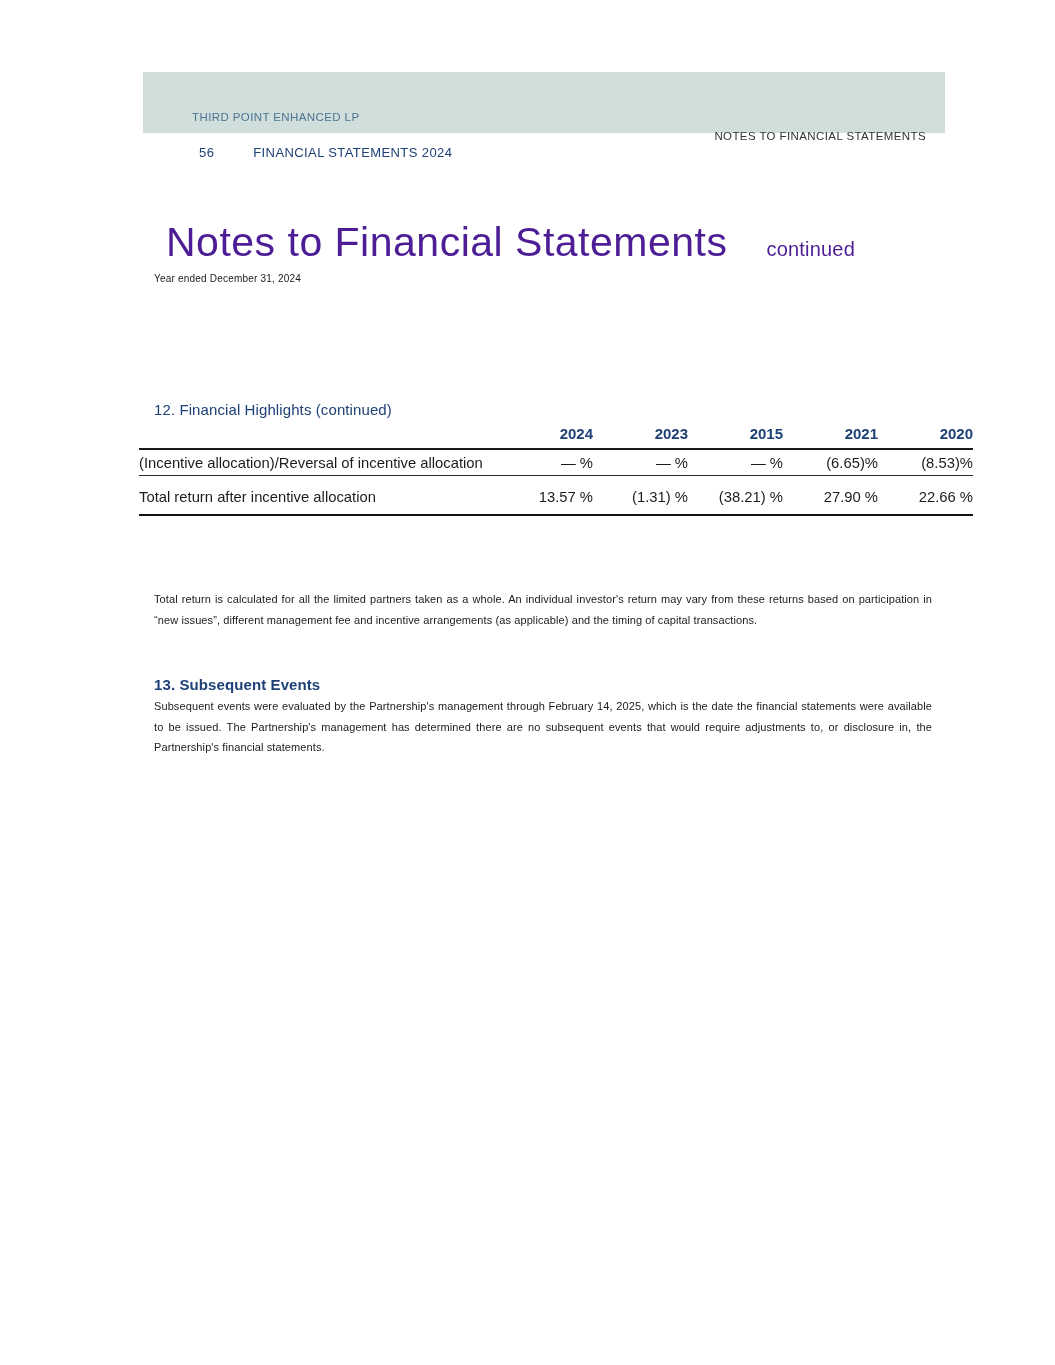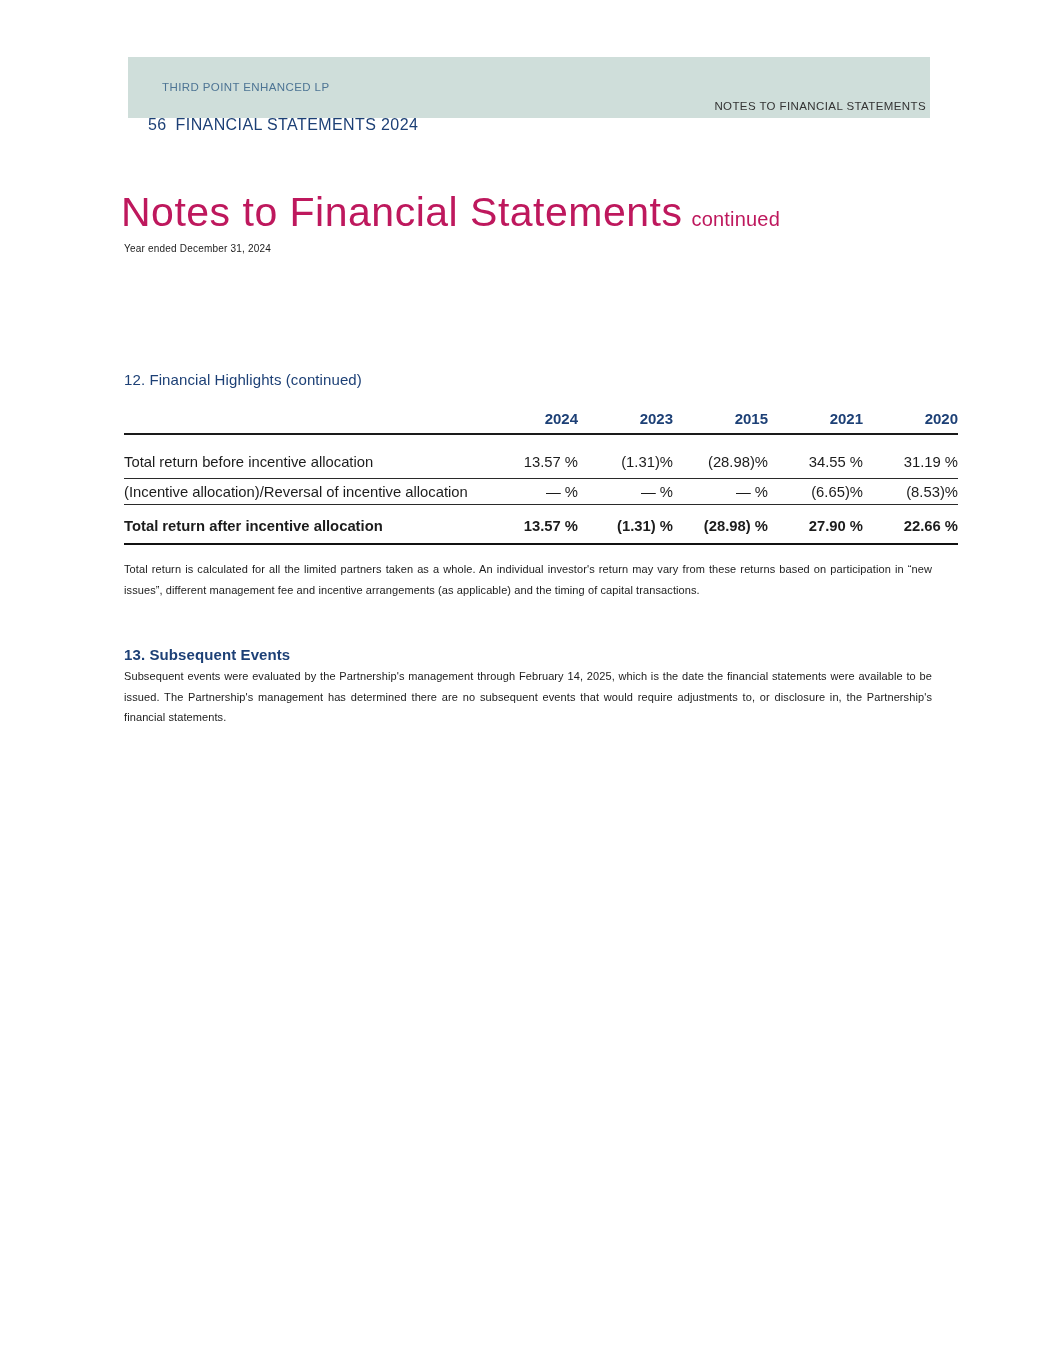--- a/index.html
+++ b/index.html
@@ -1,49 +1,49 @@
 <!DOCTYPE html>
 <html><head>
 <meta charset="utf-8">
 <style>
-  * { margin:0; padding:0; box-sizing:border-box; }
+  * { margin:0; padding:15px; box-sizing:border-box; }
   html,body { background:#ffffff; }
   body {
     width:1055px; height:1365px; position:relative;
     font-family:"Liberation Sans", sans-serif;
     color:#1c1c1c;
   }
 
   
   .band {
     position:absolute; left:128px; top:57px;
     width:802px; height:61px;
     background:#cfdeda;
   }
   .band-company {
     position:absolute; left:34px; top:24px;
     font-size:11.5px; letter-spacing:0.4px;
     color:#4d7494; white-space:nowrap;
   }
   .band-line2 {
-    position:absolute; left:20px; top:43px;
-    font-size:16px; letter-spacing:0.4px;
-    color:#1d4076; white-space:nowrap;margin-top:16px;
+    position:absolute; left:26px; top:43px;
+    font-size:13px; letter-spacing:0.4px;
+    color:#1d4076; white-space:nowrap;
   }
   .band-line2 .pagenum { display:inline-block; margin-right:9px; }
   .band-right {
     position:absolute; right:4px; top:43px;
     font-size:11.5px; letter-spacing:0.4px;
     color:#333333; white-space:nowrap;
   }
 
   
   .page-title {
     position:absolute; left:121px; top:189px;
-    font-size:41px; font-weight:normal; color:#be185d;
+    font-size:41px; font-weight:normal; color:#4c1d95;
     letter-spacing:0.5px; white-space:nowrap;
   }
   .page-title .suffix { font-size:20px; letter-spacing:0.2px; margin-left:9px; }
   .page-subtitle {
     position:absolute; left:124px; top:243px;
     font-size:10px; color:#1b1b1b; letter-spacing:0.2px;
   }
 
   
   .sec12-heading {
@@ -65,21 +65,21 @@
     padding:2px 0 6px 0;
     border-bottom:2px solid #1a1a1a;
   }
   table.fin th.label-th { text-align:left; }
   table.fin td { text-align:right; vertical-align:bottom; white-space:nowrap; }
   table.fin td.label { text-align:left; white-space:normal; }
   table.fin tr.r1 td { padding:19px 0 8px 0; border-bottom:1px solid #2a2a2a; }
   table.fin tr.r2 td { padding:5px 0 4px 0;  border-bottom:1px solid #2a2a2a; }
   table.fin tr.r3 td {
     padding:13px 0 9px 0; border-bottom:2px solid #111111;
-    font-weight:bold;
+    font-weight:normal;
   }
 
   
   .para {
     position:absolute; left:124px; width:808px;
     font-size:11px; line-height:20.6px; color:#1b1b1b;
     text-align:justify; letter-spacing:0.1px;
   }
   .para1 { top:559px; }
   .sec13-heading {
@@ -118,41 +118,33 @@
     <tr>
       <th class="label-th"></th>
       <th>2024</th>
       <th>2023</th>
       <th>2015</th>
       <th>2021</th>
       <th>2020</th>
     </tr>
   </thead>
   <tbody>
-    <tr class="r1">
-      <td class="label">Total return before incentive allocation</td>
-      <td>13.57 %</td>
-      <td>(1.31)%</td>
-      <td>(28.98)%</td>
-      <td>34.55 %</td>
-      <td>31.19 %</td>
-    </tr>
     <tr class="r2">
       <td class="label">(Incentive allocation)/Reversal of incentive allocation</td>
       <td>— %</td>
       <td>— %</td>
       <td>— %</td>
       <td>(6.65)%</td>
       <td>(8.53)%</td>
     </tr>
     <tr class="r3">
       <td class="label">Total return after incentive allocation</td>
       <td>13.57 %</td>
       <td>(1.31) %</td>
-      <td>(28.98) %</td>
+      <td>(38.21) %</td>
       <td>27.90 %</td>
       <td>22.66 %</td>
     </tr>
   </tbody>
 </table>
 
 <p class="para para1">Total return is calculated for all the limited partners taken as a whole. An individual investor's return may vary from these returns based on participation in “new issues”, different management fee and incentive arrangements (as applicable) and the timing of capital transactions.</p>
 
 <div class="sec13-heading">13. Subsequent Events</div>
 <p class="para para2">Subsequent events were evaluated by the Partnership's management through February 14, 2025, which is the date the financial statements were available to be issued. The Partnership's management has determined there are no subsequent events that would require adjustments to, or disclosure in, the Partnership's financial statements.</p>

